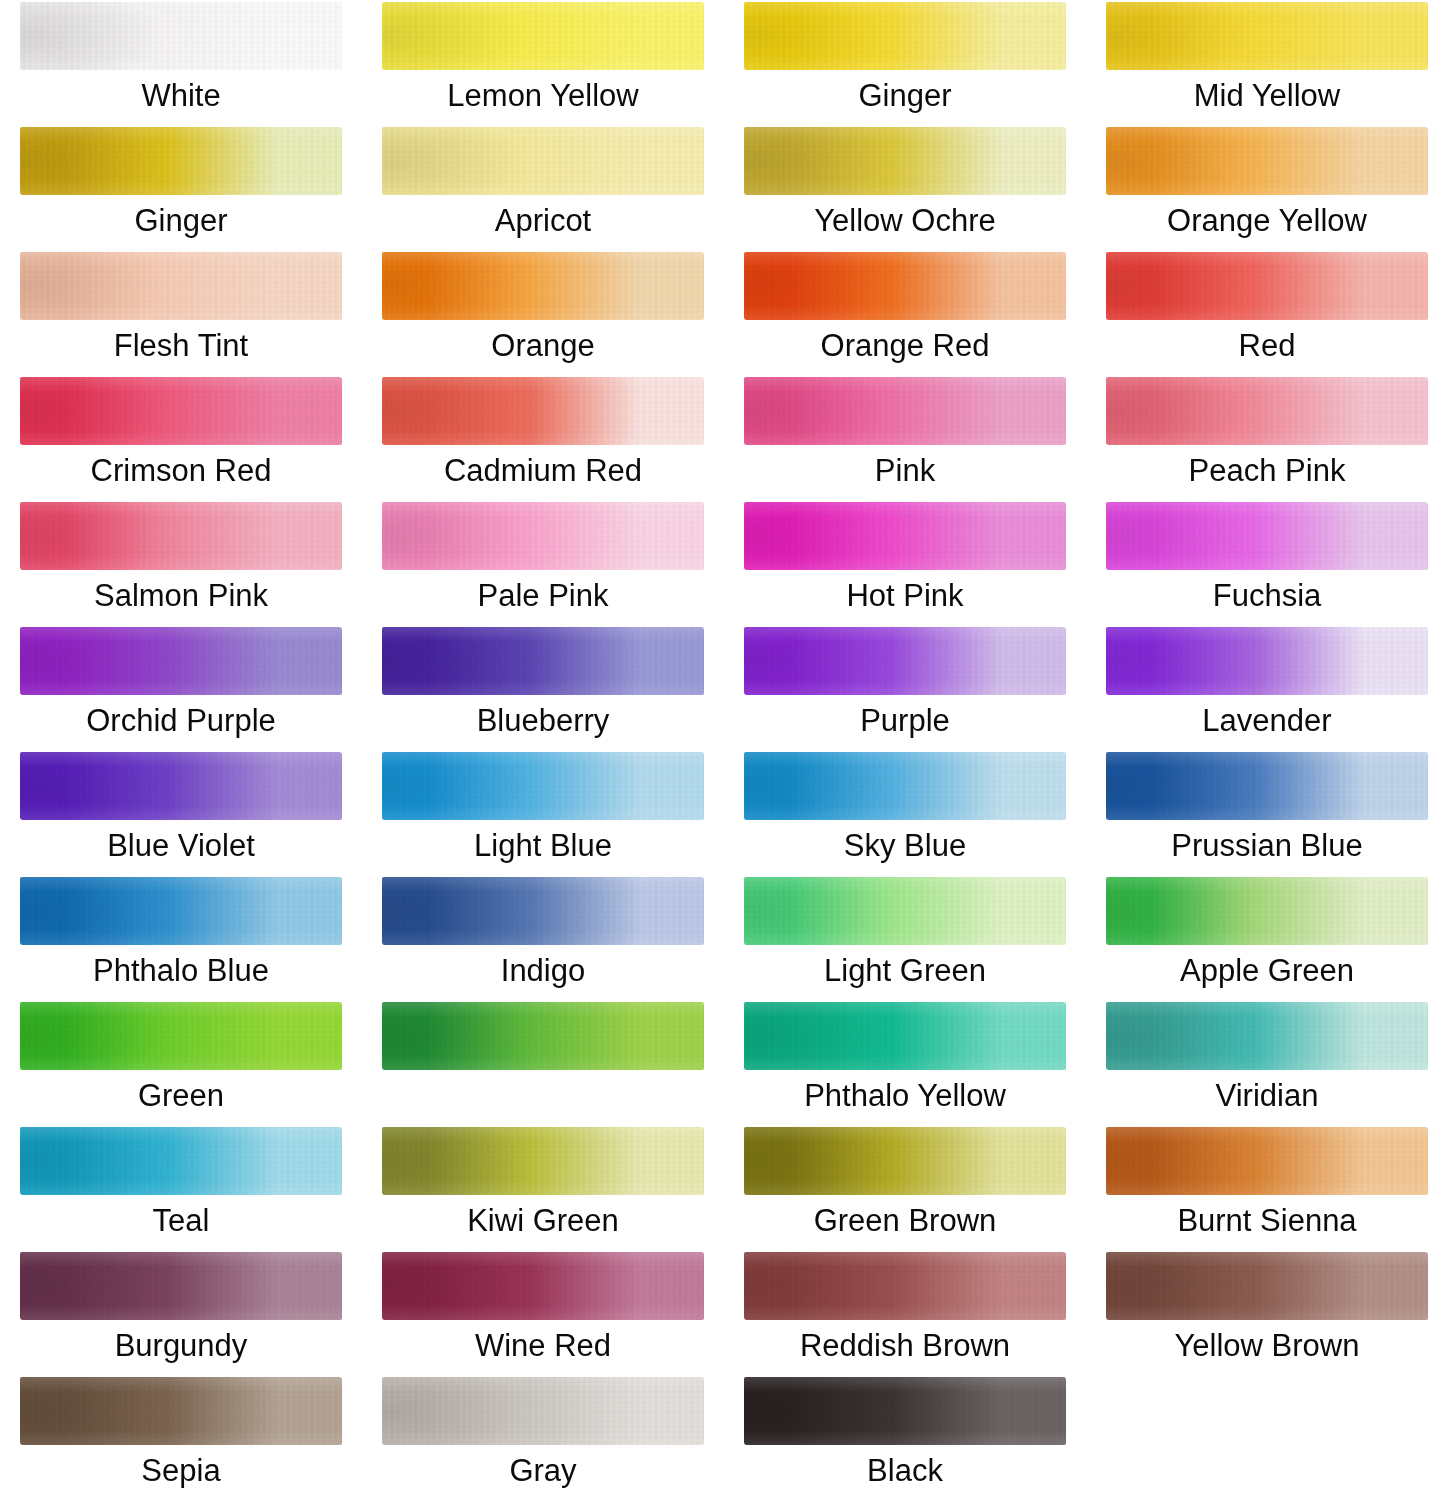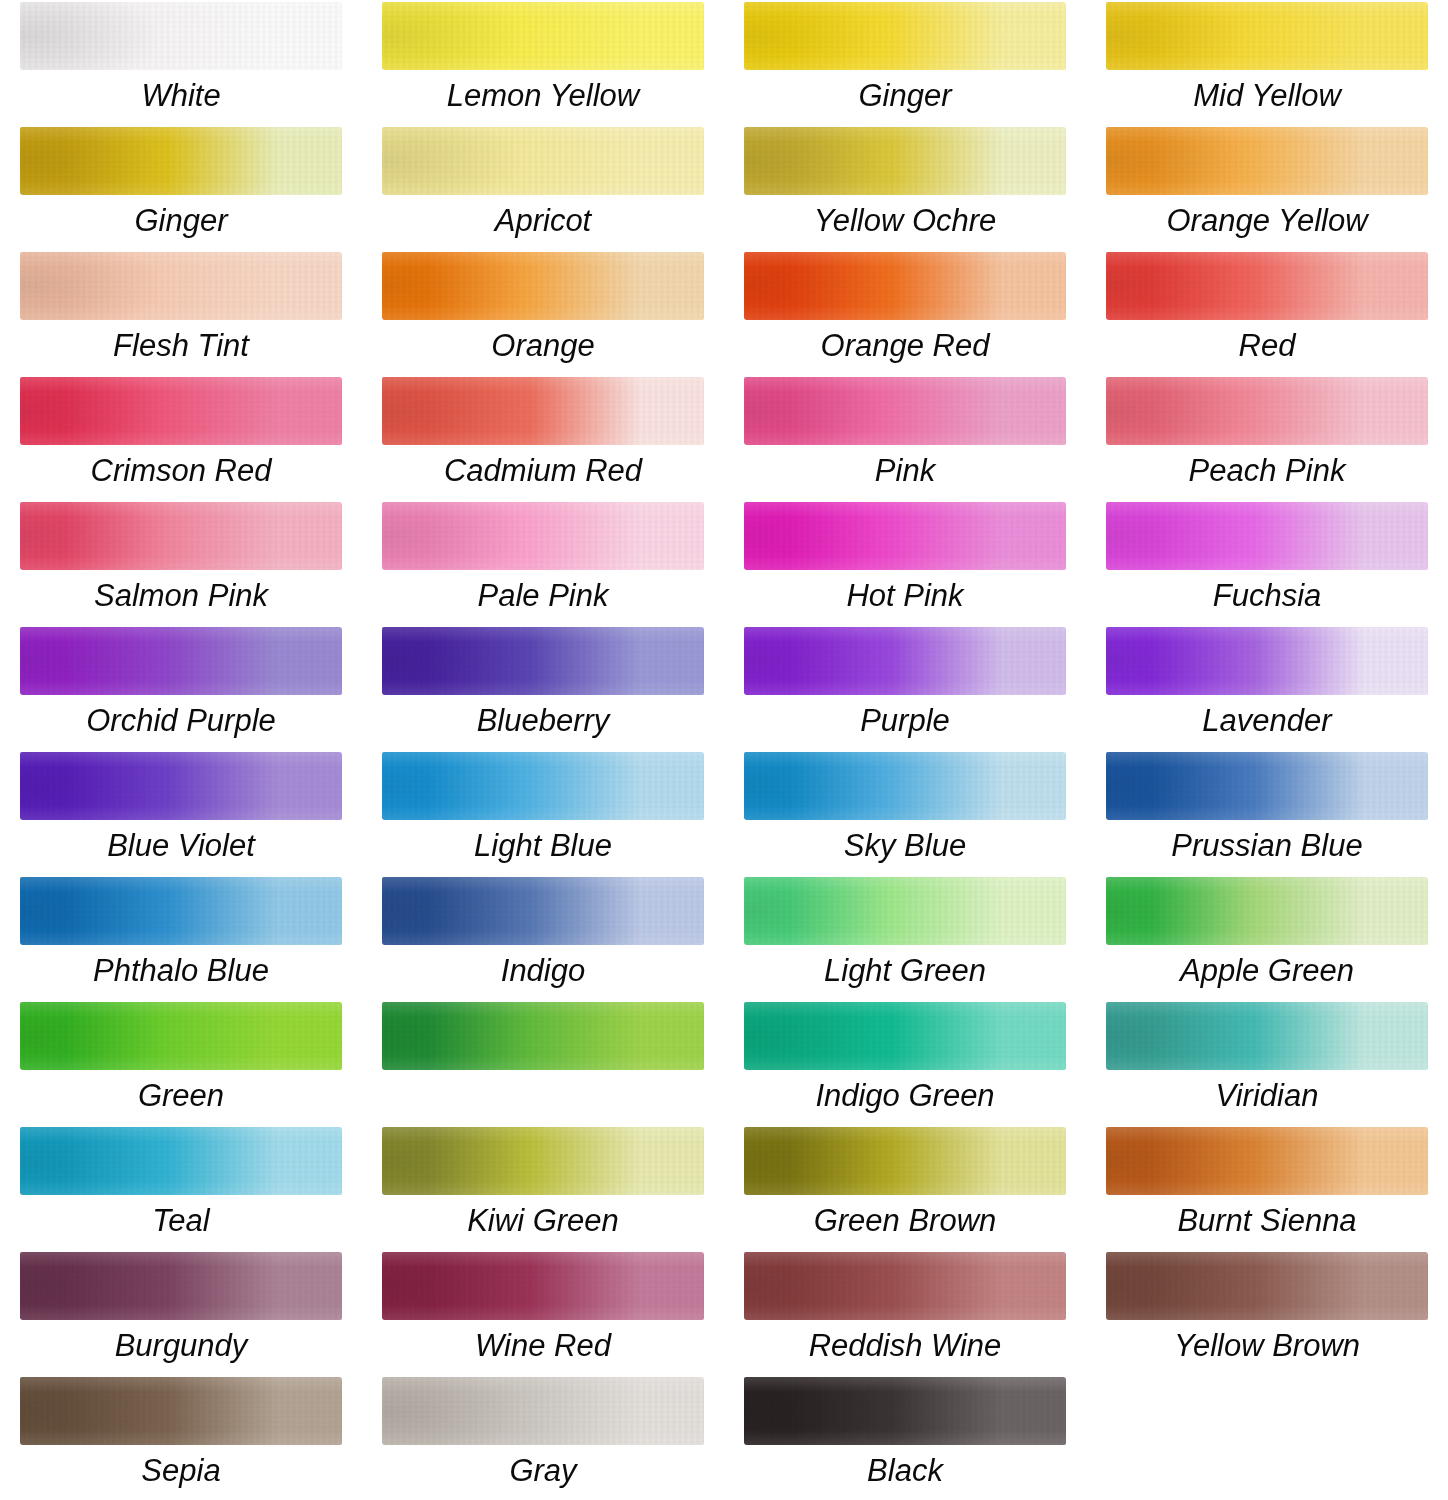--- a/index.html
+++ b/index.html
@@ -12,21 +12,20 @@
     height: 1500px;
     font-family: "Liberation Sans", sans-serif;
     overflow: hidden;
   }
 
   #chart {
     position: relative;
     width: 1448px;
     height: 1428px;
     background: #ffffff;
-    font-style: italic;
   }
 
   .swatch-grid {
     display: grid;
     grid-template-columns: repeat(4, 1fr);
     grid-template-rows: repeat(12, 125px);
     width: 1448px;
     height: 1500px;
     box-sizing: border-box;
   }
@@ -221,21 +220,21 @@
       </div>
       <div class="swatch-cell">
         <div class="swatch-paint" style="background: linear-gradient(90deg, rgb(54, 188, 36) 0%, rgb(54, 188, 36) 14%, rgb(111, 207, 44) 46%, rgb(150, 217, 54) 80%, rgb(150, 217, 54) 100%);"></div>
         <div class="swatch-label">Green</div>
       </div>
       <div class="swatch-cell">
         <div class="swatch-paint" style="background: linear-gradient(90deg, rgb(34, 148, 56) 0%, rgb(34, 148, 56) 14%, rgb(98, 188, 60) 46%, rgb(159, 212, 74) 80%, rgb(159, 212, 74) 100%);"></div>
       </div>
       <div class="swatch-cell">
         <div class="swatch-paint" style="background: linear-gradient(90deg, rgb(12, 180, 135) 0%, rgb(12, 180, 135) 14%, rgb(18, 188, 147) 46%, rgb(116, 220, 196) 80%, rgb(116, 220, 196) 100%);"></div>
-        <div class="swatch-label">Indigo Green</div>
+        <div class="swatch-label">Phthalo Yellow</div>
       </div>
       <div class="swatch-cell">
         <div class="swatch-paint" style="background: linear-gradient(90deg, rgb(58, 168, 156) 0%, rgb(58, 168, 156) 14%, rgb(68, 188, 180) 46%, rgb(192, 232, 224) 80%, rgb(192, 232, 224) 100%);"></div>
         <div class="swatch-label">Viridian</div>
       </div>
       <div class="swatch-cell">
         <div class="swatch-paint" style="background: linear-gradient(90deg, rgb(20, 164, 200) 0%, rgb(20, 164, 200) 14%, rgb(51, 180, 212) 46%, rgb(162, 220, 236) 80%, rgb(162, 220, 236) 100%);"></div>
         <div class="swatch-label">Teal</div>
       </div>
       <div class="swatch-cell">
@@ -253,21 +252,21 @@
       <div class="swatch-cell">
         <div class="swatch-paint" style="background: linear-gradient(90deg, rgb(108, 52, 80) 0%, rgb(108, 52, 80) 14%, rgb(124, 68, 96) 46%, rgb(172, 132, 152) 80%, rgb(172, 132, 152) 100%);"></div>
         <div class="swatch-label">Burgundy</div>
       </div>
       <div class="swatch-cell">
         <div class="swatch-paint" style="background: linear-gradient(90deg, rgb(140, 36, 72) 0%, rgb(140, 36, 72) 14%, rgb(156, 52, 88) 46%, rgb(196, 124, 156) 80%, rgb(196, 124, 156) 100%);"></div>
         <div class="swatch-label">Wine Red</div>
       </div>
       <div class="swatch-cell">
         <div class="swatch-paint" style="background: linear-gradient(90deg, rgb(140, 64, 64) 0%, rgb(140, 64, 64) 14%, rgb(156, 80, 80) 46%, rgb(196, 132, 132) 80%, rgb(196, 132, 132) 100%);"></div>
-        <div class="swatch-label">Reddish Wine</div>
+        <div class="swatch-label">Reddish Brown</div>
       </div>
       <div class="swatch-cell">
         <div class="swatch-paint" style="background: linear-gradient(90deg, rgb(124, 76, 64) 0%, rgb(124, 76, 64) 14%, rgb(140, 92, 80) 46%, rgb(180, 144, 136) 80%, rgb(180, 144, 136) 100%);"></div>
         <div class="swatch-label">Yellow Brown</div>
       </div>
       <div class="swatch-cell">
         <div class="swatch-paint" style="background: linear-gradient(90deg, rgb(108, 84, 64) 0%, rgb(108, 84, 64) 14%, rgb(124, 100, 80) 46%, rgb(180, 164, 148) 80%, rgb(180, 164, 148) 100%);"></div>
         <div class="swatch-label">Sepia</div>
       </div>
       <div class="swatch-cell">

